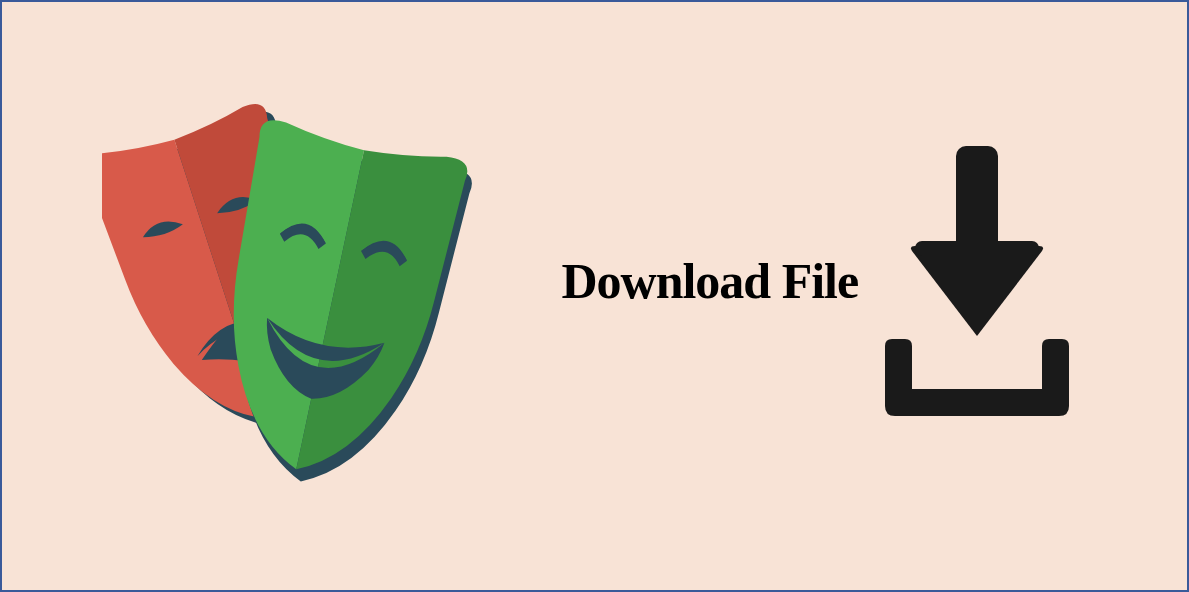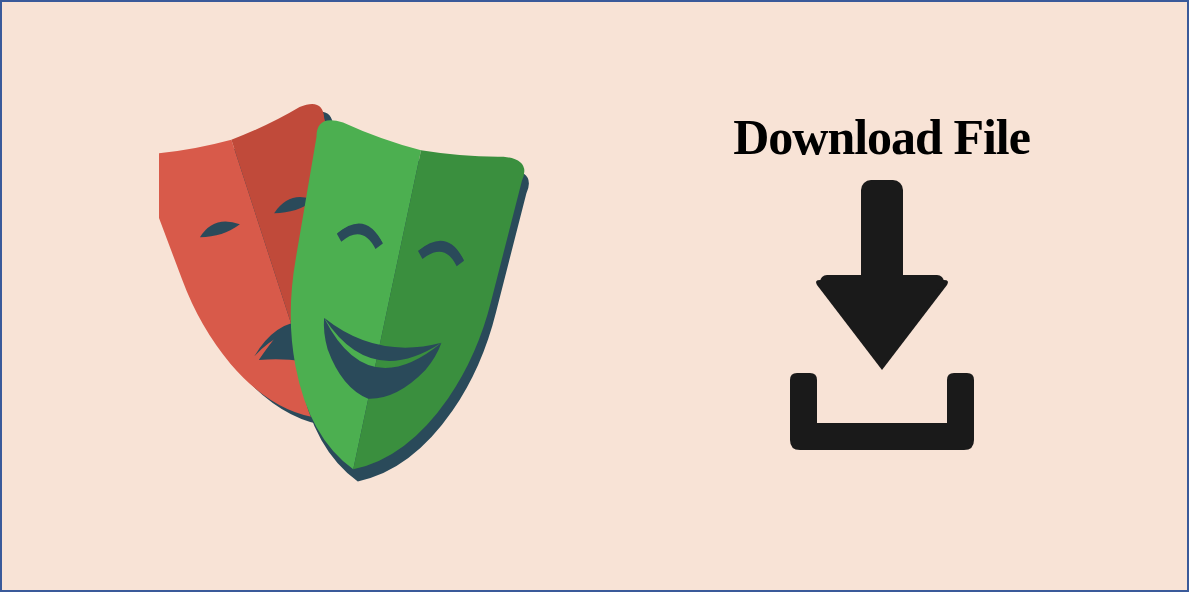--- a/index.html
+++ b/index.html
@@ -23,21 +23,21 @@
       justify-content: space-around;
       padding: 0 60px;
     }
     .masks-area {
       position: relative;
       width: 380px;
       height: 400px;
     }
     .download-area {
       display: flex;
-      flex-direction: column;
+      flex-direction: row;
       align-items: center;
       gap: 9px;
       margin-top: -30px;
     }
     .download-title {
       font-family: Georgia, 'Times New Roman', serif;
       font-size: 50px;
       font-weight: bold;
       color: #000000;
       letter-spacing: -1px;

